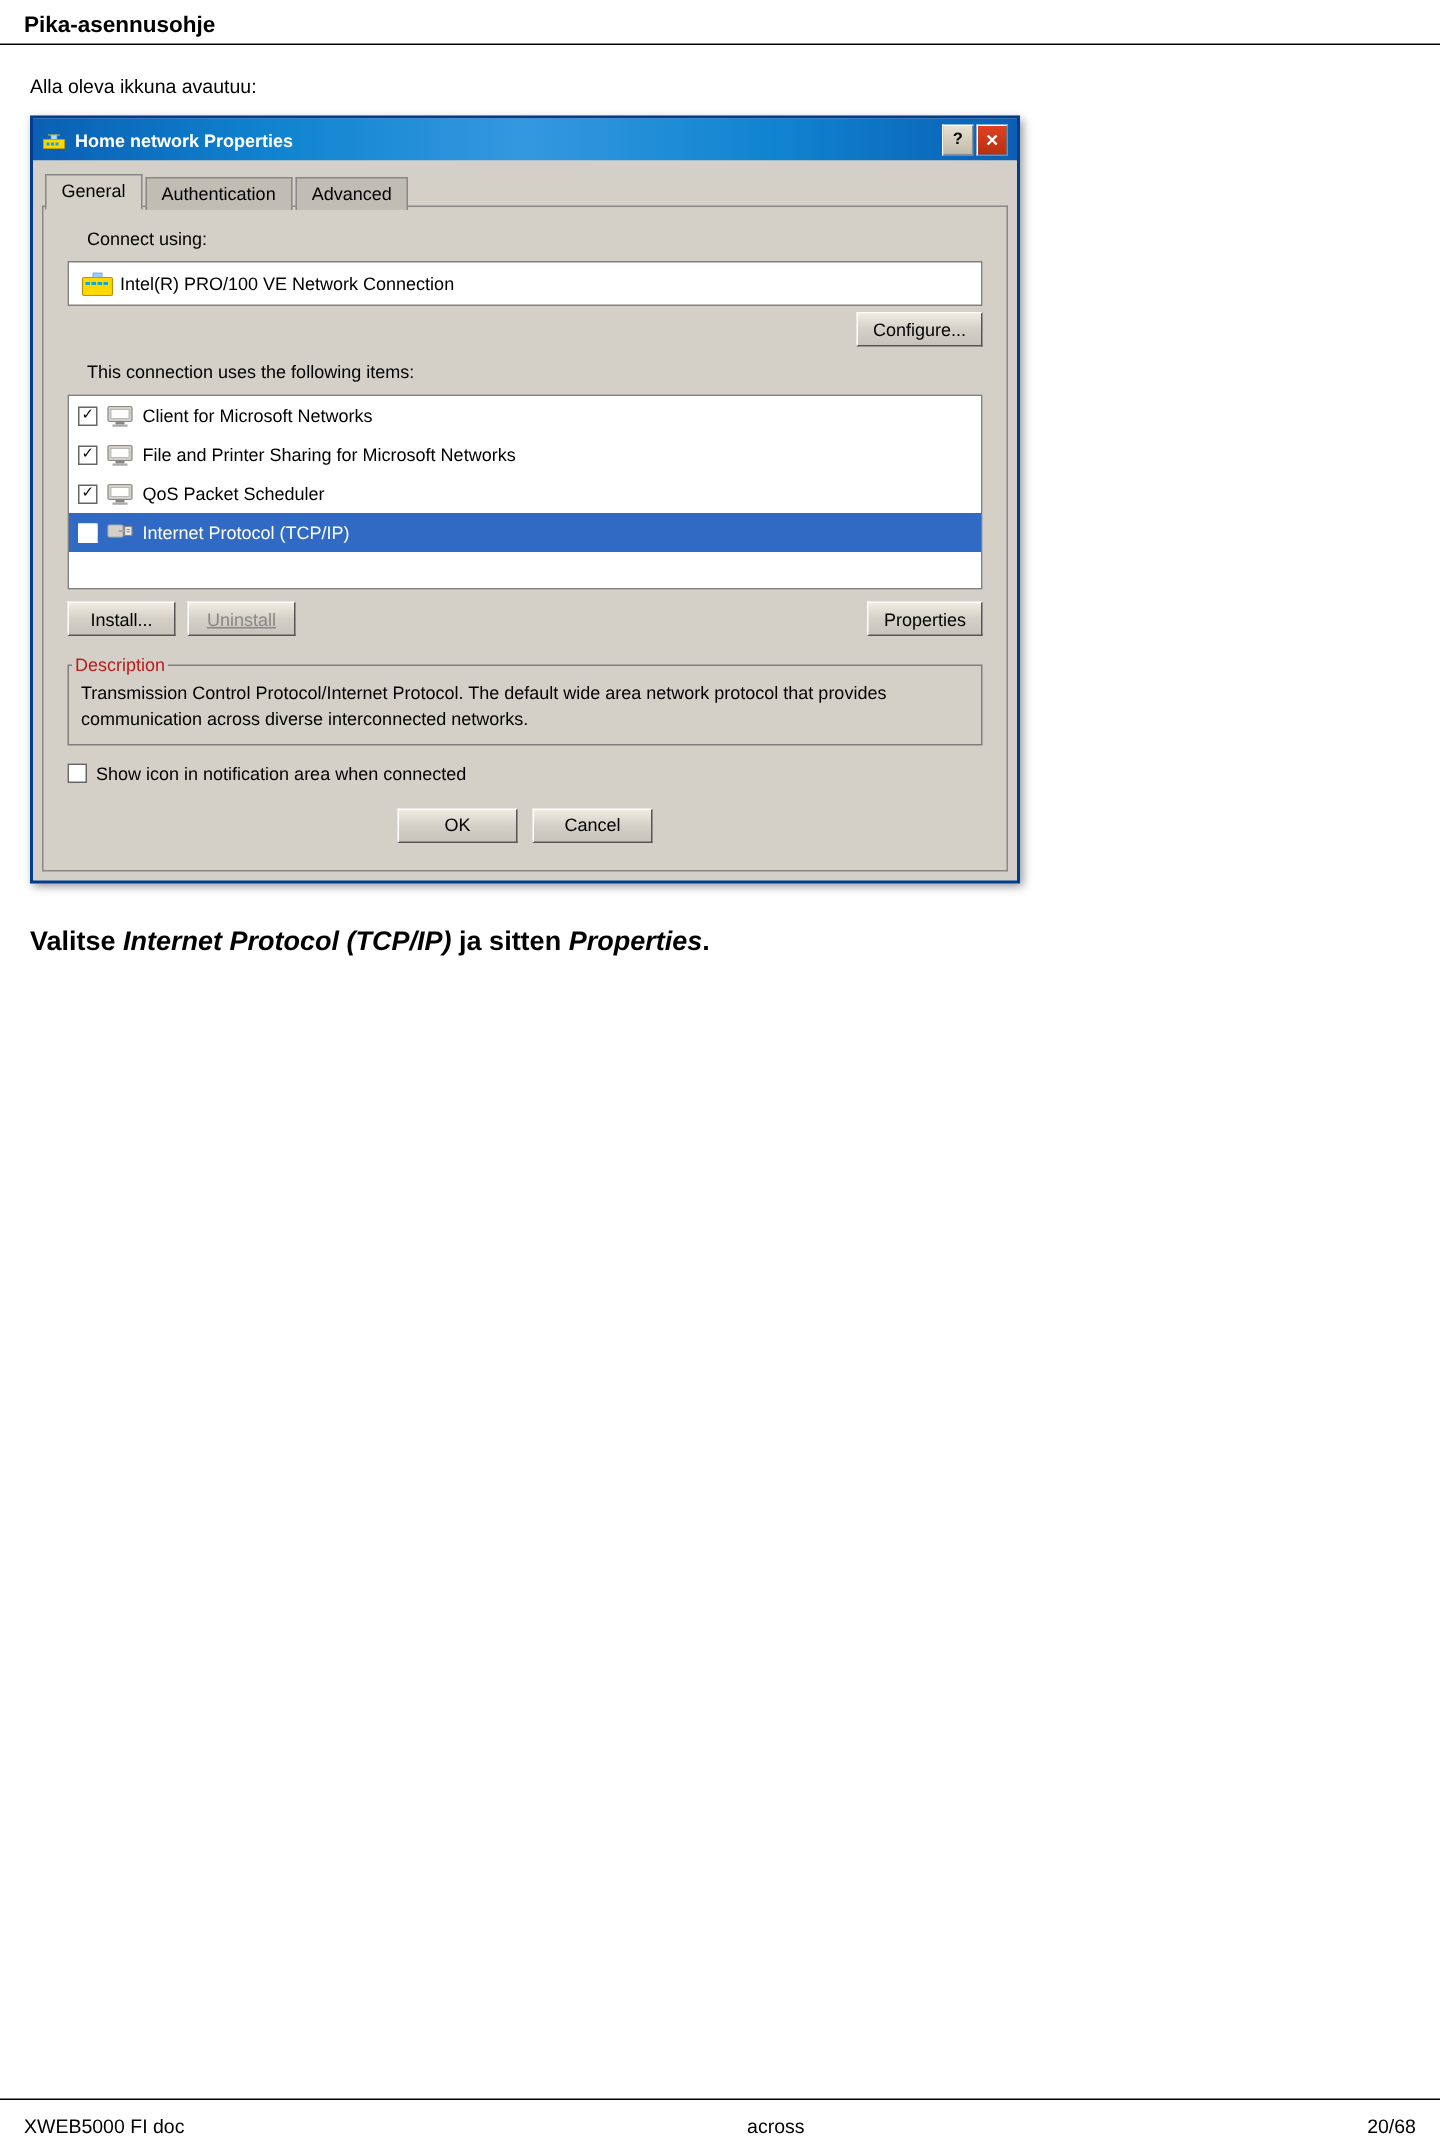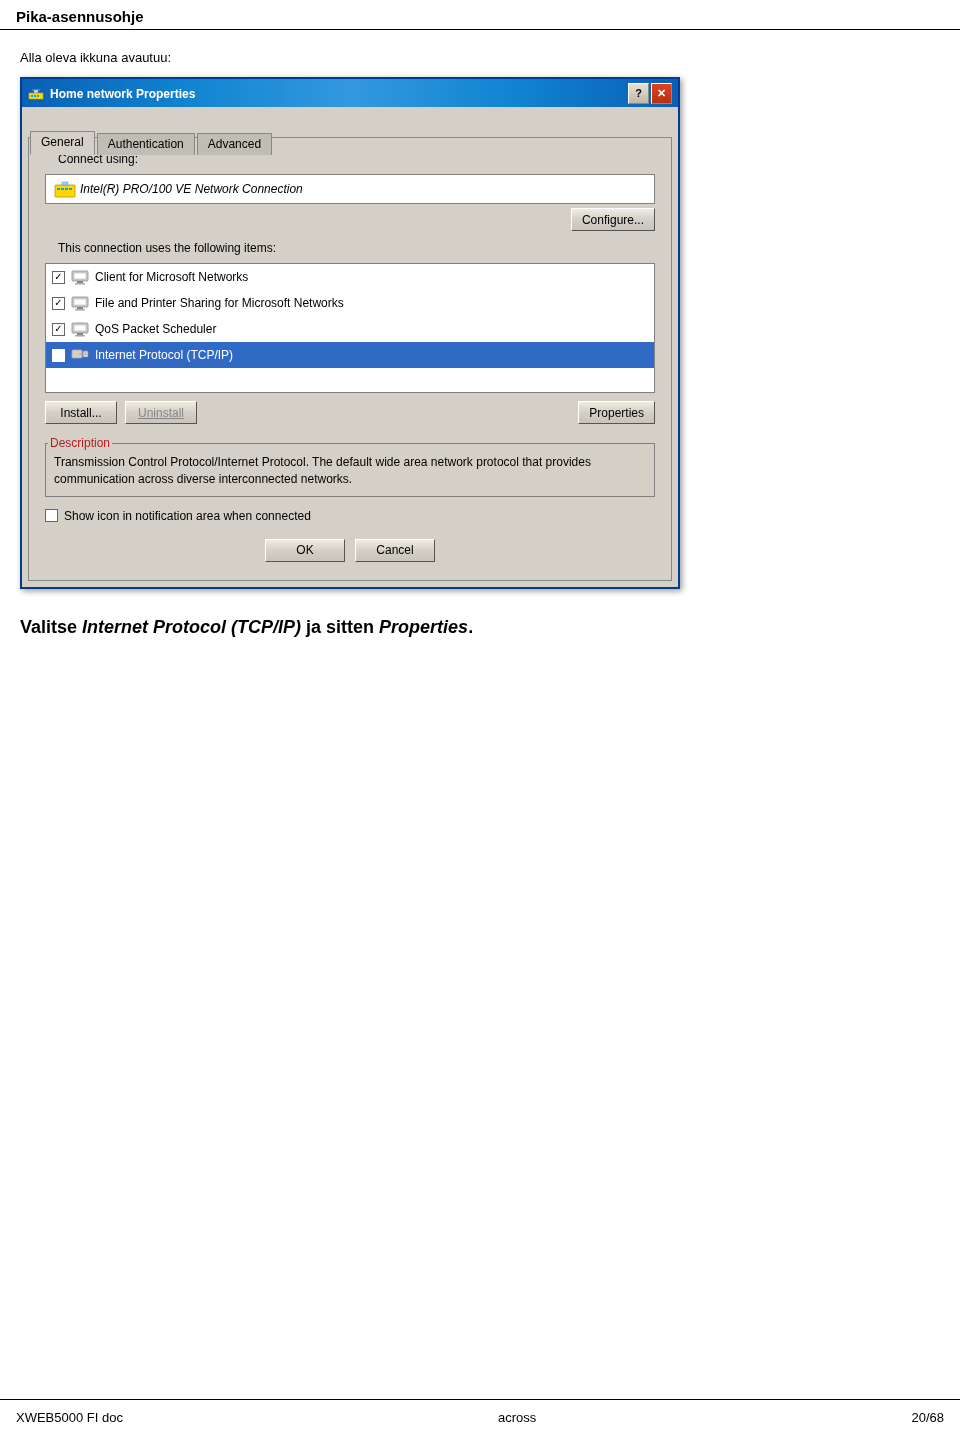--- a/index.html
+++ b/index.html
@@ -107,21 +107,21 @@
       align-items: flex-end;
       gap: 2px;
     }
     .tab {
       padding: 3px 10px 4px 10px;
       border: 1px solid #888;
       background: #c0bdb5;
       cursor: pointer;
       font-size: 12px;
       position: relative;
-      top: 18px;
+      top: 3px;
       border-bottom: none;
       color: #000;
     }
     .tab.active {
       background: #d4d0c8;
       border-bottom: 1px solid #d4d0c8;
       z-index: 2;
       padding-bottom: 5px;
     }
 
@@ -142,21 +142,20 @@
     
     .connect-box {
       border: 1px solid #808080;
       background: #fff;
       padding: 4px 8px;
       margin-bottom: 4px;
       display: flex;
       align-items: center;
       gap: 6px;
       height: 30px;
-      font-style: italic;
     }
     .connect-icon {
       width: 20px;
       height: 16px;
       display: inline-block;
     }
 
     
     .configure-row {
       display: flex;

